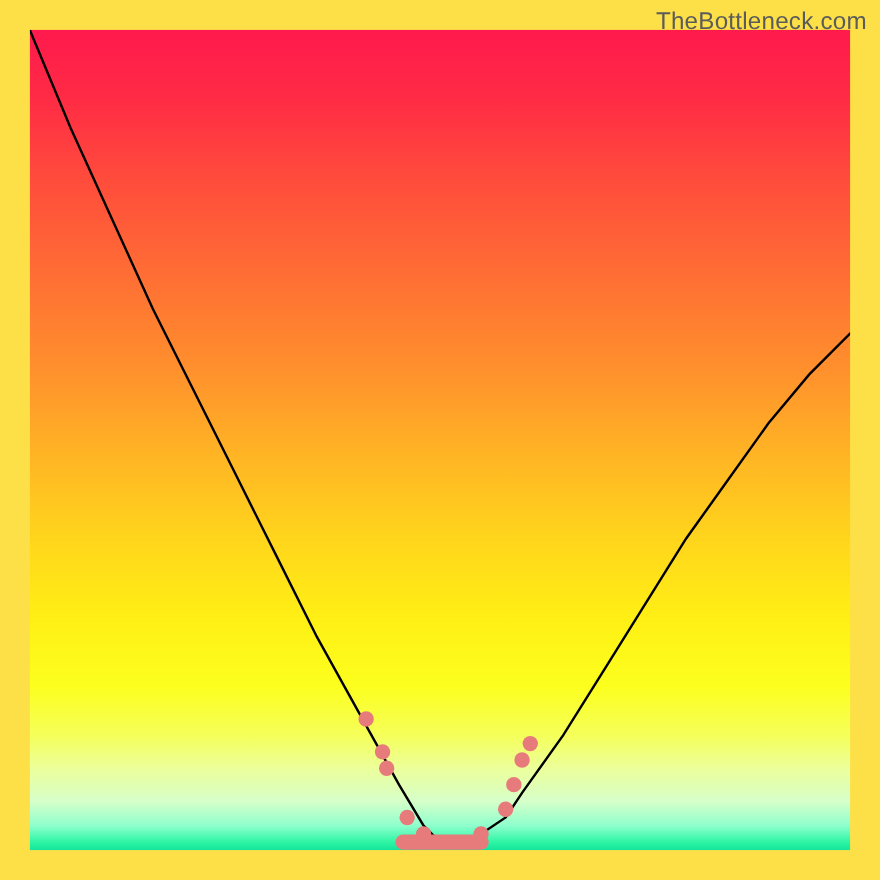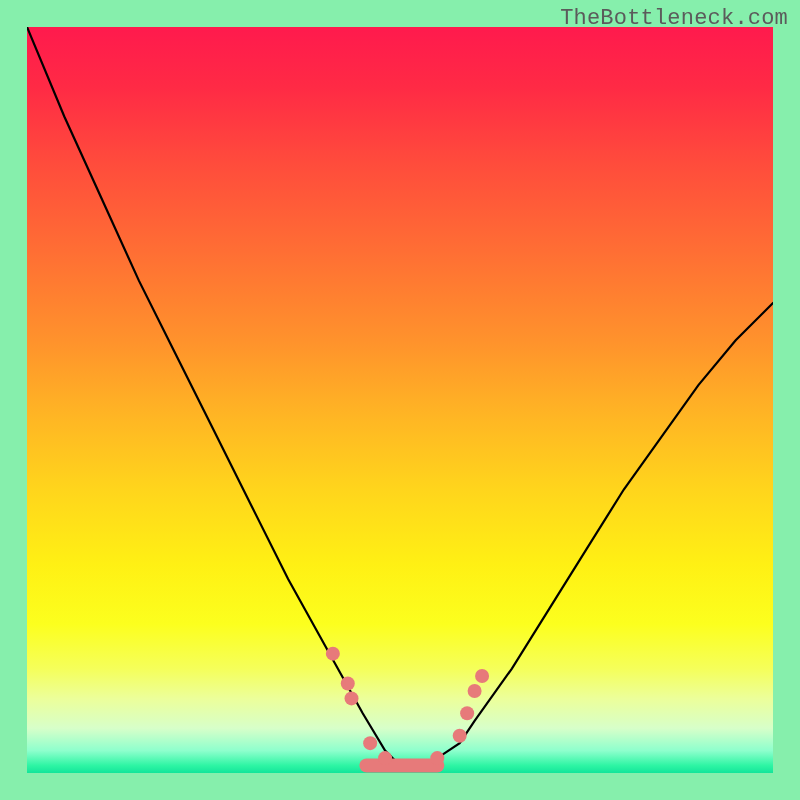--- a/index.html
+++ b/index.html
@@ -10,22 +10,21 @@
     overflow: hidden;
     background: #000;
     font-family: Arial, Helvetica, sans-serif;
   }
   .chart-frame {
     position: absolute;
     left: 0;
     top: 0;
     width: 800px;
     height: 800px;
-    background: #86efac;
-    font-family: Liberation Mono, monospace;
+    background: #fde047;
   }
   .plot-area {
     position: absolute;
     left: 27px;
     top: 27px;
     width: 746px;
     height: 746px;
     overflow: hidden;
   }
   .gradient-bg {

